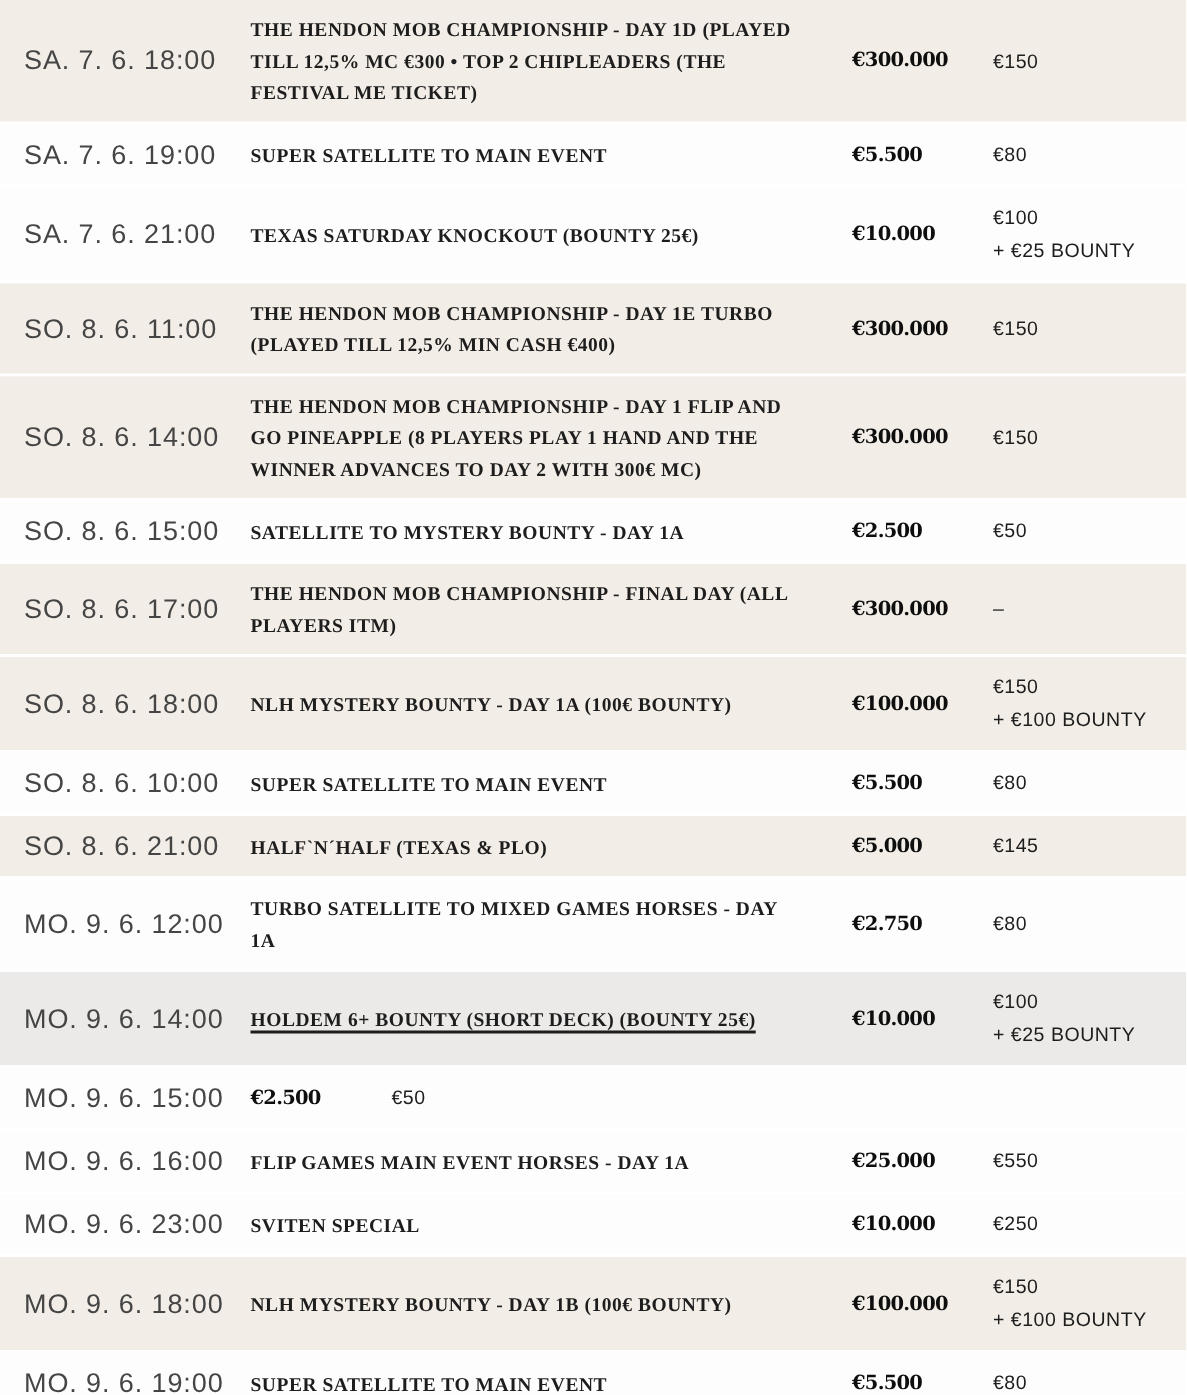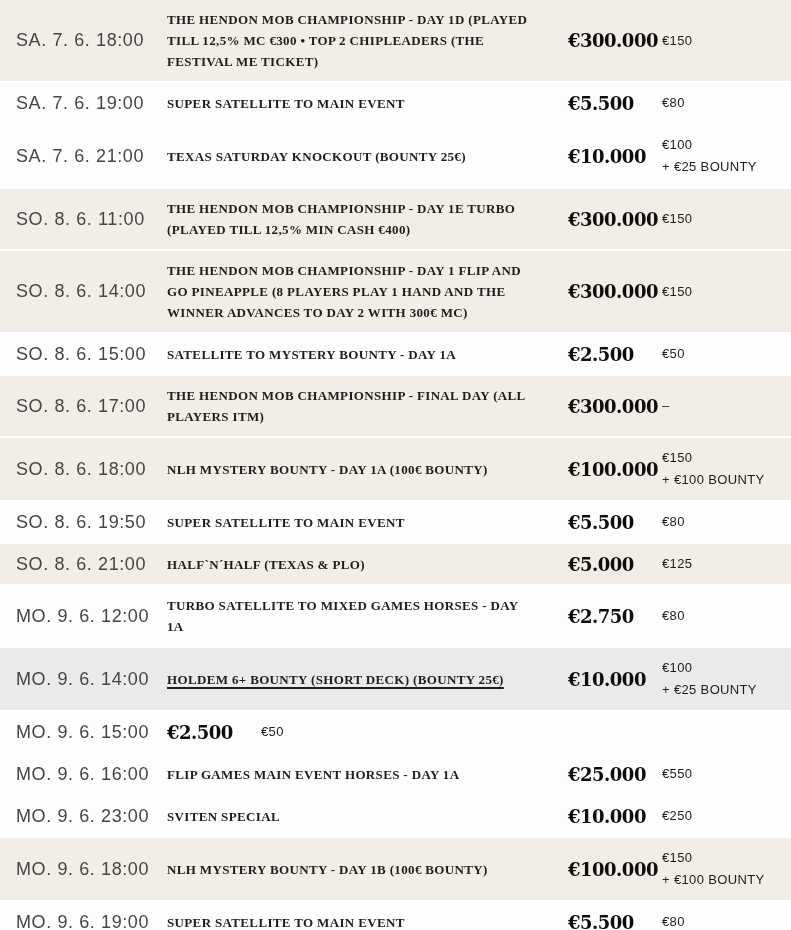--- a/index.html
+++ b/index.html
@@ -48,21 +48,21 @@
   .event-label { display: inline; }
   .event-label.underline {
     text-decoration: underline;
     text-decoration-thickness: 1.5px;
     text-underline-offset: 3px;
   }
   .cell.guarantee {
     width: 94px;
     font-family: "DejaVu Serif", serif;
     font-weight: bold;
-    font-size: 18px;
+    font-size: 13px;
     letter-spacing: -0.5px;
     color: #0e0e0e;
     white-space: nowrap;
   }
   .cell.buyin {
     flex: 1;
     padding-right: 10px;
     font-size: 13px;
     letter-spacing: 0.35px;
     line-height: 22px;
@@ -134,34 +134,34 @@
     <div class="row bg-beige">
     <div class="cell time">SO. 8. 6. 18:00</div>
     <div class="cell event">
       <span class="event-label">NLH MYSTERY BOUNTY - DAY 1A (100€ BOUNTY)</span>
     </div>
     <div class="cell guarantee">€100.000</div>
     <div class="cell buyin">€150
 + €100 BOUNTY</div>
   </div>
     <div class="row bg-white">
-    <div class="cell time">SO. 8. 6. 19:50</div>
+    <div class="cell time">SO. 8. 6. 10:00</div>
     <div class="cell event">
       <span class="event-label">SUPER SATELLITE TO MAIN EVENT</span>
     </div>
     <div class="cell guarantee">€5.500</div>
     <div class="cell buyin">€80</div>
   </div>
     <div class="row bg-beige">
     <div class="cell time">SO. 8. 6. 21:00</div>
     <div class="cell event">
       <span class="event-label">HALF`N´HALF (TEXAS &amp; PLO)</span>
     </div>
     <div class="cell guarantee">€5.000</div>
-    <div class="cell buyin">€125</div>
+    <div class="cell buyin">€145</div>
   </div>
     <div class="row bg-white">
     <div class="cell time">MO. 9. 6. 12:00</div>
     <div class="cell event">
       <span class="event-label">TURBO SATELLITE TO MIXED GAMES HORSES - DAY 1A</span>
     </div>
     <div class="cell guarantee">€2.750</div>
     <div class="cell buyin">€80</div>
   </div>
     <div class="row bg-hover">

